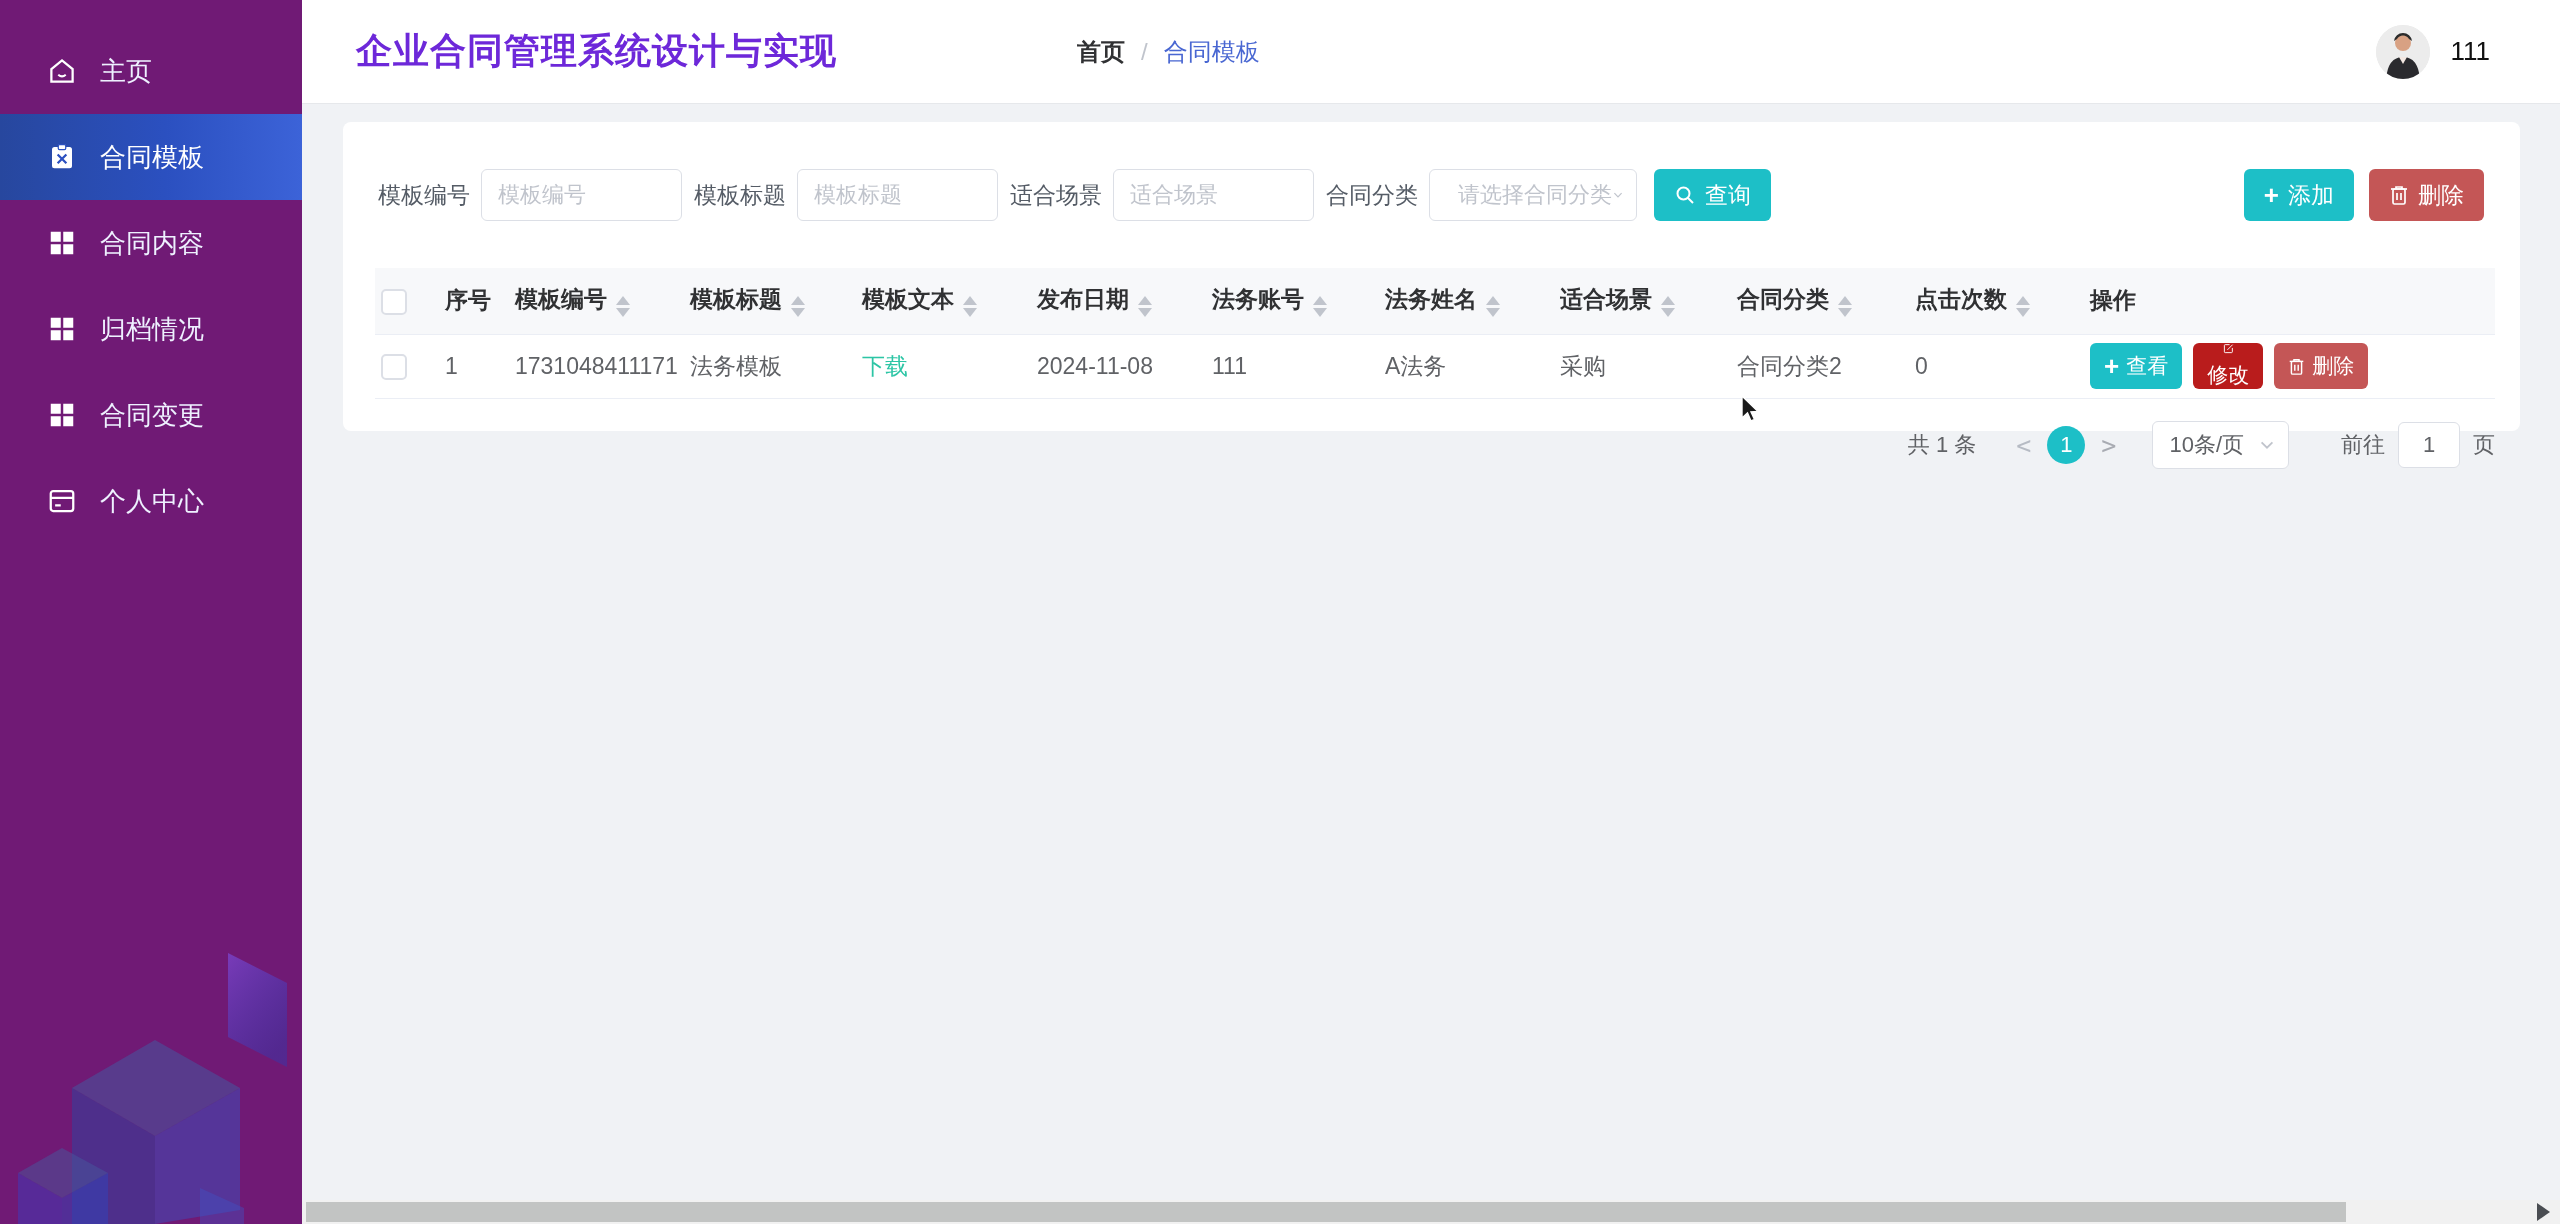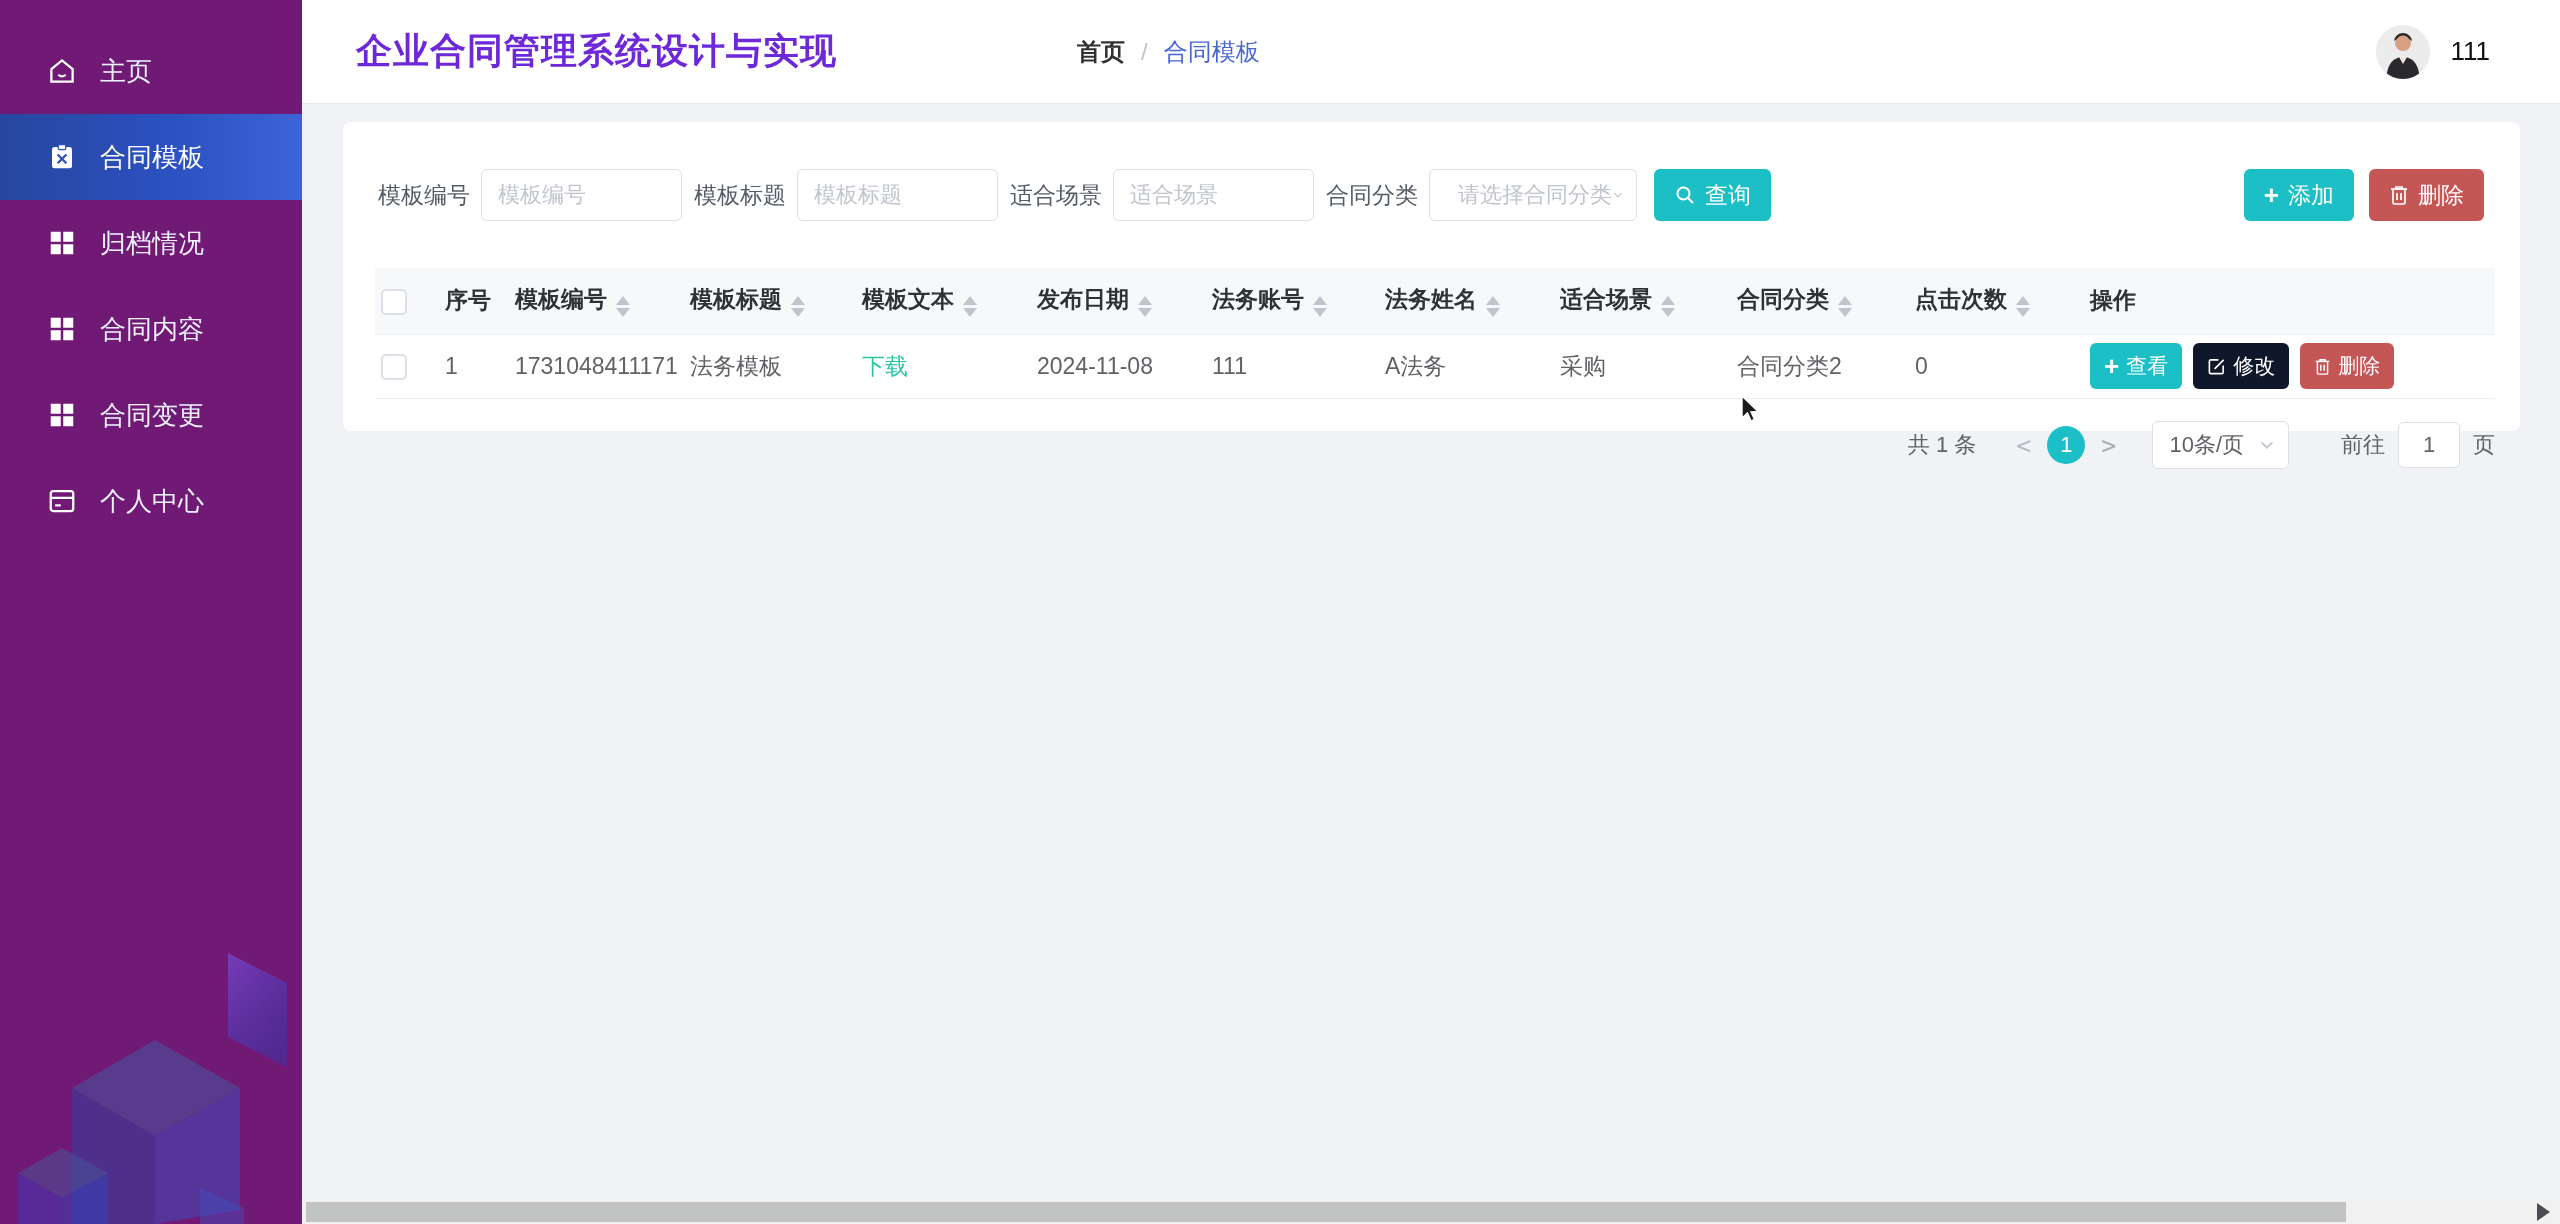--- a/index.html
+++ b/index.html
@@ -61,21 +61,21 @@
   tr.hdr th { border-bottom:1px solid #ebeef5; }
   .caret-wrap { display:inline-flex; flex-direction:column; gap:3px; margin-left:9px; vertical-align:2px; }
   .caret-up { width:0; height:0; border-left:7px solid transparent; border-right:7px solid transparent; border-bottom:9px solid #c0c4cc; cursor:pointer; }
   .caret-down { width:0; height:0; border-left:7px solid transparent; border-right:7px solid transparent; border-top:9px solid #c0c4cc; cursor:pointer; }
   .checkbox { display:inline-block; width:26px; height:26px; border:2px solid #dcdfe6; border-radius:5px; background:#fff;
               margin-left:6px; vertical-align:middle; cursor:pointer; }
   .link-teal { color:#2cc5a5; cursor:pointer; }
   .row-actions { display:flex; align-items:center; gap:11px; }
   .btn-sm { height:46px; padding:0 14px; font-size:21px; border-radius:6px; gap:7px; }
   .bg-teal { background:#1dbfc7; }
-  .bg-green { background:#0f172a; }
+  .bg-green { background:#b91c1c;flex-direction:column; }
   .bg-red { background:#c45656; }
 
   
   .pagination { position:absolute; top:300px; right:25px; height:46px; display:flex; align-items:center; font-size:22px; color:#606266; }
   .pg-total { margin-right:40px; }
   .pg-prev { font-size:25px; color:#b6bbc4; margin-right:16px; cursor:pointer; font-family:"DejaVu Sans Mono",monospace; }
   .pg-page { width:38px; height:38px; border-radius:50%; background:#1dbfc7; color:#fff; display:flex; align-items:center; justify-content:center; font-size:22px; cursor:pointer; }
   .pg-next { font-size:25px; color:#a8abb2; margin-left:16px; cursor:pointer; font-family:"DejaVu Sans Mono",monospace; }
   .pg-size { margin-left:36px; height:48px; border:1px solid #dcdfe6; border-radius:6px; padding:0 12px 0 16px;
              display:flex; align-items:center; gap:14px; cursor:pointer; color:#606266; background:#fff; }
@@ -121,33 +121,33 @@
 
     <div class="side-item">
       <span class="ic">
         <svg width="30" height="30" viewBox="0 0 24 24" fill="#fff">
           <rect x="3" y="3" width="8" height="8"></rect>
             <rect x="13" y="3" width="8" height="8"></rect>
           <rect x="3" y="13" width="8" height="8"></rect>
             <rect x="13" y="13" width="8" height="8"></rect>
         </svg>
       </span>
-      <span>归档情况</span>
+      <span>合同内容</span>
     </div>
 
     <div class="side-item">
       <span class="ic">
         <svg width="30" height="30" viewBox="0 0 24 24" fill="#fff">
           <rect x="3" y="3" width="8" height="8"></rect>
             <rect x="13" y="3" width="8" height="8"></rect>
           <rect x="3" y="13" width="8" height="8"></rect>
             <rect x="13" y="13" width="8" height="8"></rect>
         </svg>
       </span>
-      <span>合同内容</span>
+      <span>归档情况</span>
     </div>
 
     <div class="side-item">
       <span class="ic">
         <svg width="30" height="30" viewBox="0 0 24 24" fill="#fff">
           <rect x="3" y="3" width="8" height="8"></rect>
             <rect x="13" y="3" width="8" height="8"></rect>
           <rect x="3" y="13" width="8" height="8"></rect>
             <rect x="13" y="13" width="8" height="8"></rect>
         </svg>

